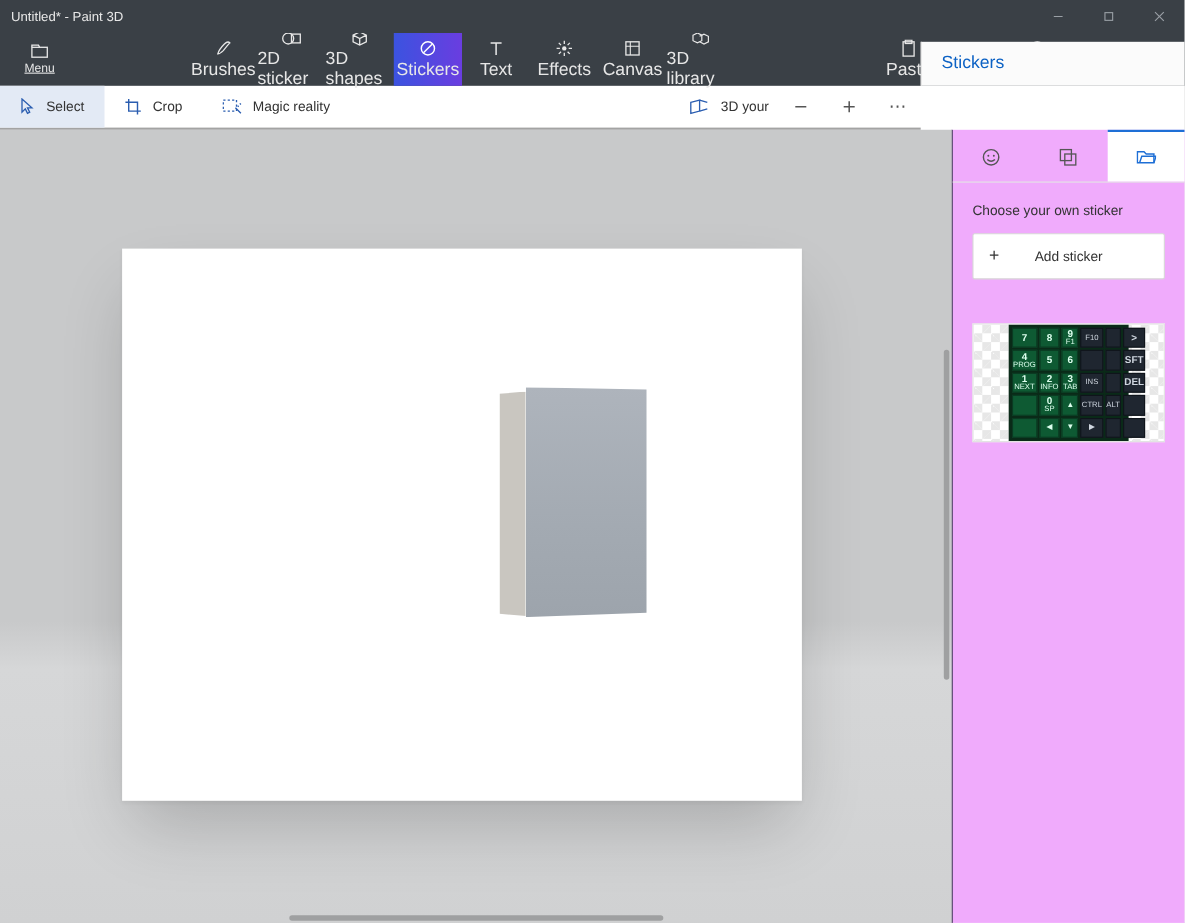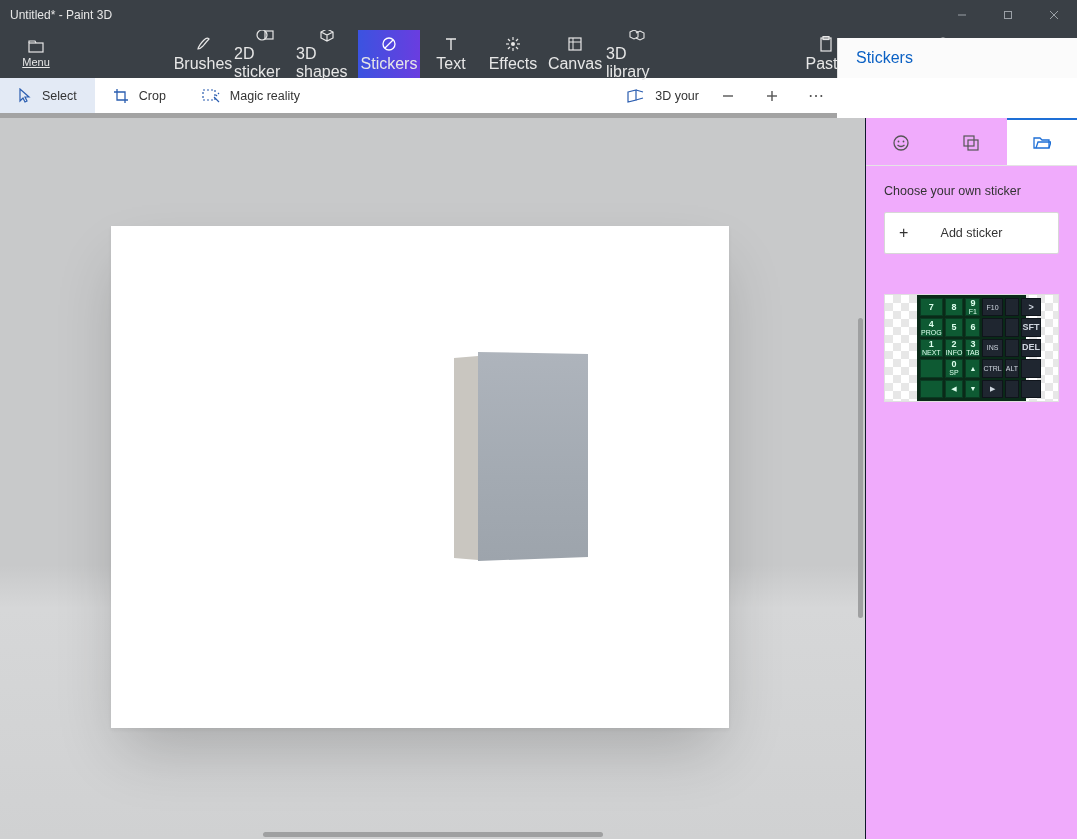--- a/index.html
+++ b/index.html
@@ -22,21 +22,21 @@
   .ribbon .tools   { display: flex; margin-left: 100px; }
   .ribbon .tool    { width: 62px; display: flex; flex-direction: column; align-items: center; justify-content: center; font-size: 16px; cursor: pointer; }
   .ribbon .tool.active { background: linear-gradient(90deg,#3b53e0,#6a3de0); }
   .ribbon .tool .icon { height: 18px; display: flex; align-items: center; justify-content: center; margin-bottom: 2px; }
   .ribbon .right   { margin-left: auto; display: flex; align-items: stretch; }
   .ribbon .right .tool { width: 58px; }
   .ribbon .right .tool.disabled { color: #6e757c; }
   .ribbon .chev { width: 48px; display: flex; align-items: center; justify-content: center; }
 
   
-  .subbar { height: 40px; border-bottom: 5px solid #a3a3a3; display: flex; align-items: center; font-size: 12.5px; color: #333; }
+  .subbar { height: 40px; border-bottom: 2px solid #a3a3a3; display: flex; align-items: center; font-size: 12.5px; color: #333; }
   .subbar .btn { height: 100%; display: flex; align-items: center; padding: 0 18px; cursor: pointer; }
   .subbar .btn .ic { margin-right: 10px; color: #2a5db0; }
   .subbar .btn.sel { background: #e3eaf5; }
   .subbar .spacer { flex: 1; }
   .subbar .zoom { display:flex; align-items:center; gap: 22px; padding-right: 10px; }
   .subbar .zbtn { width:22px; height:22px; display:flex;align-items:center;justify-content:center; color:#555; }
   .subbar .dots::before { content:"⋯"; font-size:16px; color:#555; }
 
   
   .content { display:flex; height: calc(839px - 30px - 48px - 40px); }

